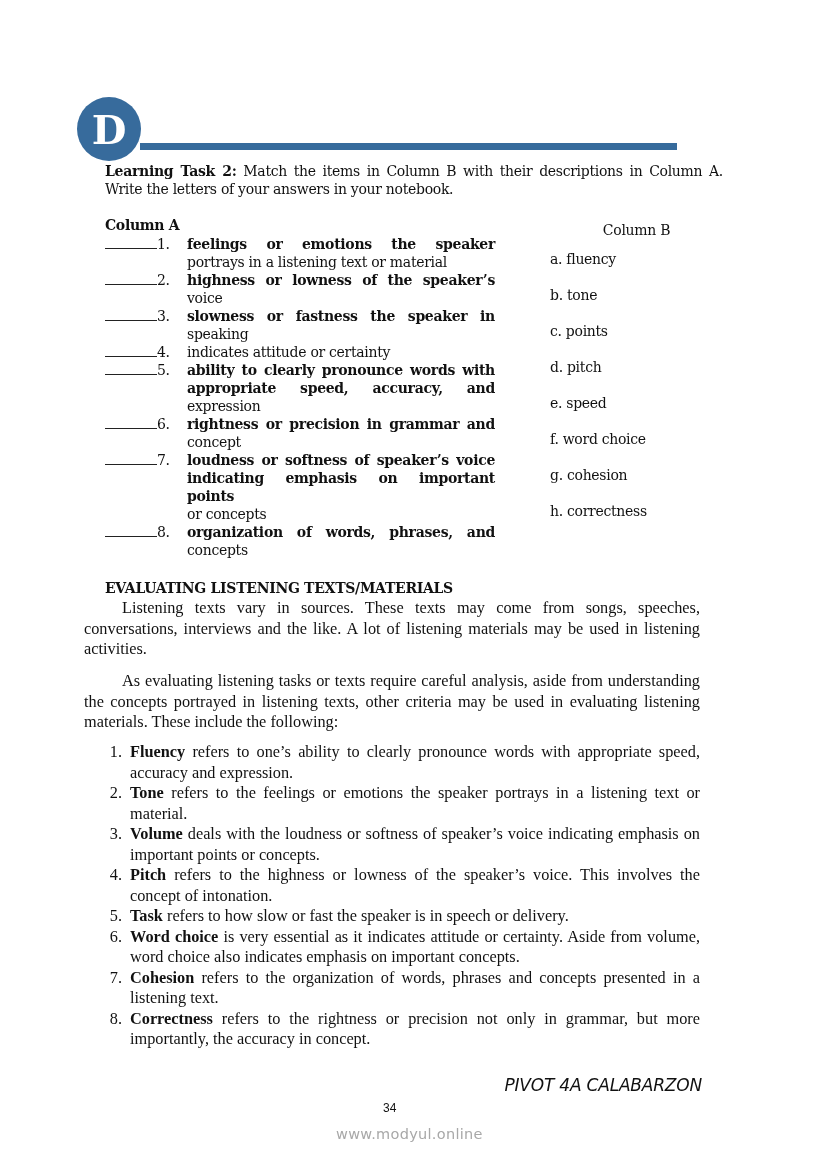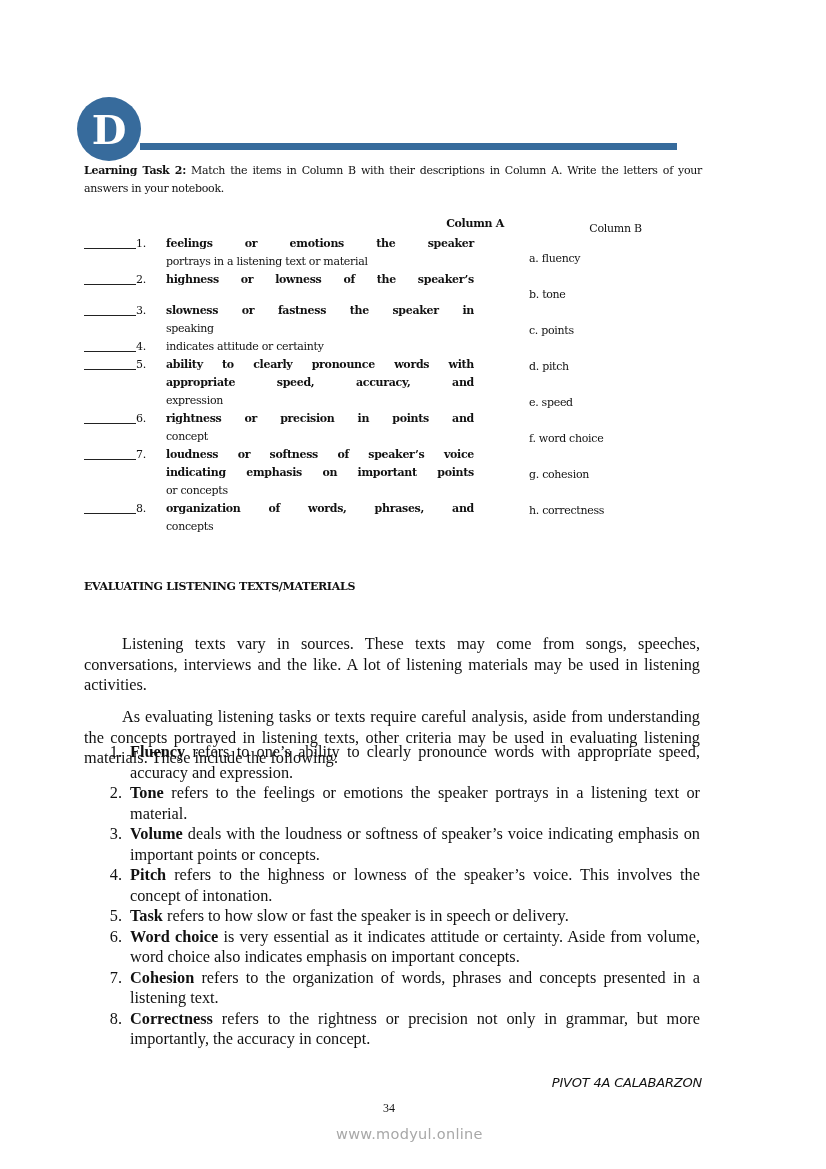--- a/index.html
+++ b/index.html
@@ -5,27 +5,27 @@
   html, body { margin: 0; padding: 0; background: #ffffff; }
   body { width: 826px; height: 1169px; position: relative; overflow: hidden; color: #111; }
   .page { position: absolute; left: 0; top: 0; width: 826px; height: 1169px; }
 
   
   .badge { position: absolute; left: 77px; top: 97px; width: 64px; height: 64px; border-radius: 50%;
     background: #376b9c; display: flex; align-items: center; justify-content: center; }
   .badge span { font-family: "DejaVu Serif", serif; font-weight: bold; color: #fff; font-size: 40px; line-height: 1; margin-top: 2px; }
   .banner-line { position: absolute; left: 140px; top: 143px; width: 537px; height: 7px; background: #376b9c; }
 
-  .bookman { font-family: "DejaVu Serif", serif; font-size: 11px; letter-spacing: -0.3px; }
-  .times { font-family: "Liberation Serif", serif; font-size: 16.3px; margin-top: 36px; }
+  .bookman { font-family: "DejaVu Serif", serif; font-size: 14px; letter-spacing: -0.3px; margin-left: 21px; }
+  .times { font-family: "Liberation Serif", serif; font-size: 16.3px; }
 
   .instructions { position: absolute; left: 84px; top: 162px; width: 618px; line-height: 18px; text-align: justify; }
   .instructions b { font-weight: bold; }
 
-  .colA-head { position: absolute; left: 84px; top: 217px; width: 420px; text-align: right; font-weight: bold; }
+  .colA-head { position: absolute; left: 84px; top: 217px; width: 420px; text-align: left; font-weight: bold; }
   .colA { position: absolute; left: 84px; top: 235px; width: 390px; }
   .colA .row { display: flex; line-height: 18px; }
   .colA .blank { width: 52px; border-bottom: 1px solid #222; height: 13px; flex: none; }
   .colA .num { width: 30px; flex: none; }
   .colA .desc { flex: 1; text-align: justify; text-align-last: left; }
   .colA .desc.just { text-align-last: justify; font-weight: bold; }
 
   .colB-head { position: absolute; left: 528px; top: 222px; width: 175px; text-align: center; font-weight: normal; }
   .colB { position: absolute; left: 529px; top: 250px; }
   .colB .item { height: 36px; line-height: 18px; }
@@ -36,22 +36,22 @@
   .para .indent { display: inline-block; width: 38px; }
   .p1 { top: 598px; }
   .p2 { top: 671px; }
 
   .criteria { position: absolute; left: 84px; top: 742px; width: 616px; margin: 0; padding: 0; list-style: none; }
   .criteria li { display: flex; line-height: 20.5px; }
   .criteria .n { width: 46px; flex: none; text-align: right; padding-right: 8px; box-sizing: border-box; }
   .criteria .t { flex: 1; text-align: justify; }
   .criteria b { font-weight: bold; }
 
-  .footer-brand { position: absolute; right: 124px; top: 1075px; font-family: "DejaVu Sans", sans-serif; font-style: italic; font-size: 13px; letter-spacing: -0.2px; color: #111; }
-  .page-num { position: absolute; left: 383px; top: 1101px; font-family: Liberation Serif, serif; font-size: 12px; color: #111; }
+  .footer-brand { position: absolute; right: 124px; top: 1075px; font-family: "DejaVu Sans", sans-serif; font-style: italic; font-size: 17px; letter-spacing: -0.2px; color: #111; }
+  .page-num { position: absolute; left: 383px; top: 1101px; font-family: Liberation Sans, sans-serif; font-size: 12px; color: #111; }
   .watermark { position: absolute; left: 336px; top: 1126px; font-family: "DejaVu Sans", sans-serif; font-size: 14.5px; color: #a8a8a8; letter-spacing: 0.3px; }
 </style>
 </head>
 <body>
 
 <div class="page">
 
   <div class="badge">
     <span>D</span>
   </div>
@@ -77,20 +77,21 @@
       </div>
 
     <div class="row">
       <span class="blank"></span>
       <span class="num">2.</span>
       <span class="desc just">highness or lowness of the speaker’s</span>
     </div>
     <div class="row">
         <span class="blank" style="border:none"></span>
         <span class="num"></span>
+        <span class="desc">voice</span>
       </div>
 
     <div class="row">
       <span class="blank"></span>
       <span class="num">3.</span>
       <span class="desc just">slowness or fastness the speaker in</span>
     </div>
     <div class="row">
         <span class="blank" style="border:none"></span>
         <span class="num"></span>
@@ -115,21 +116,21 @@
       </div>
     <div class="row">
         <span class="blank" style="border:none"></span>
         <span class="num"></span>
         <span class="desc">expression</span>
       </div>
 
     <div class="row">
       <span class="blank"></span>
       <span class="num">6.</span>
-      <span class="desc just">rightness or precision in points and</span>
+      <span class="desc just">rightness or precision in grammar and</span>
     </div>
     <div class="row">
         <span class="blank" style="border:none"></span>
         <span class="num"></span>
         <span class="desc">concept</span>
       </div>
 
     <div class="row">
       <span class="blank"></span>
       <span class="num">7.</span>

